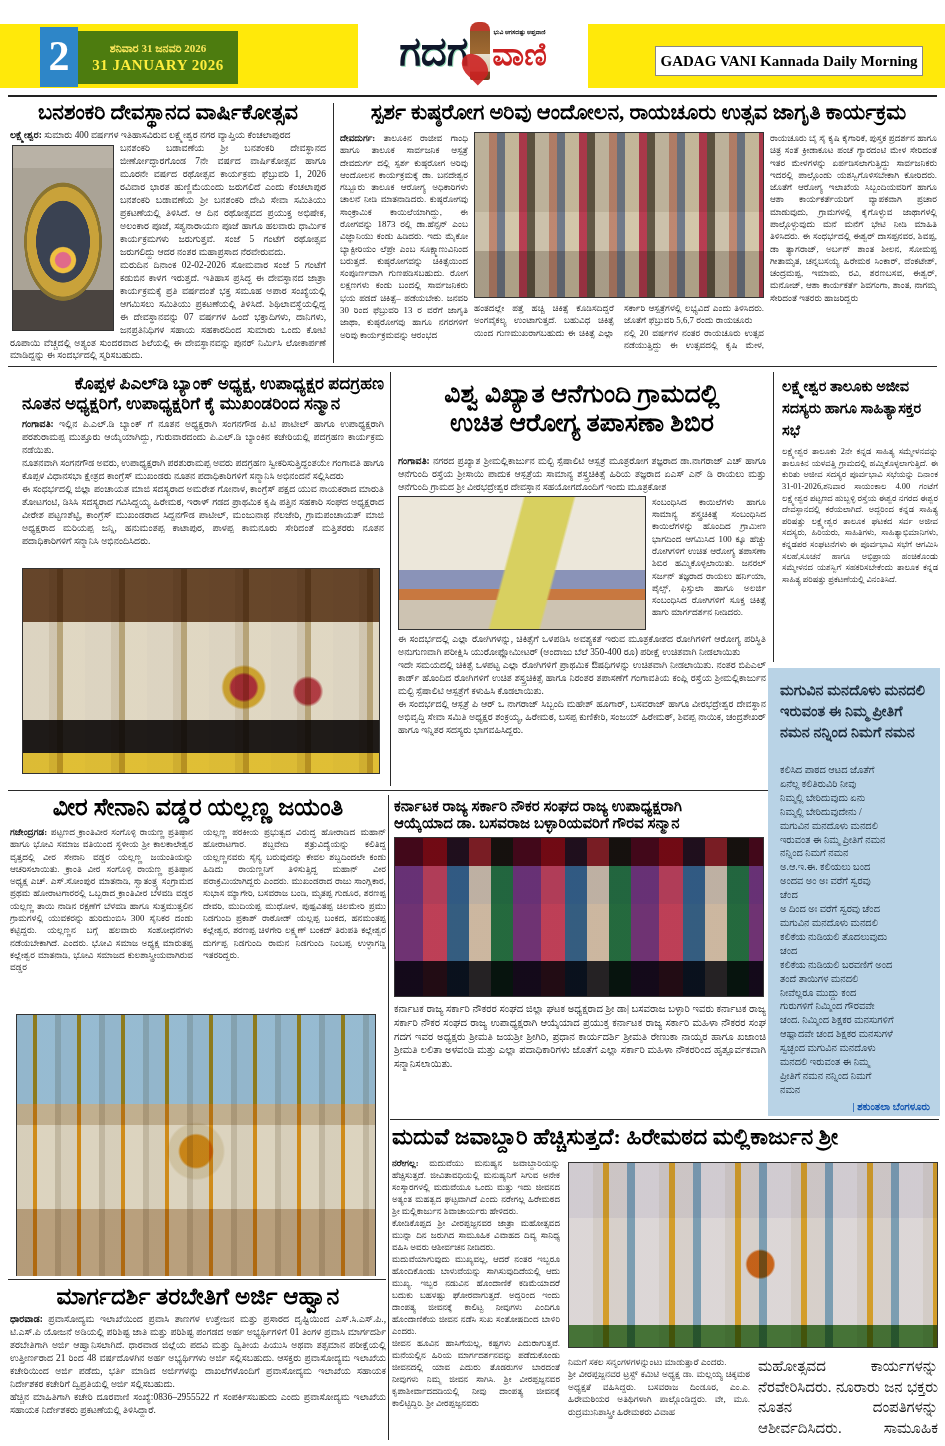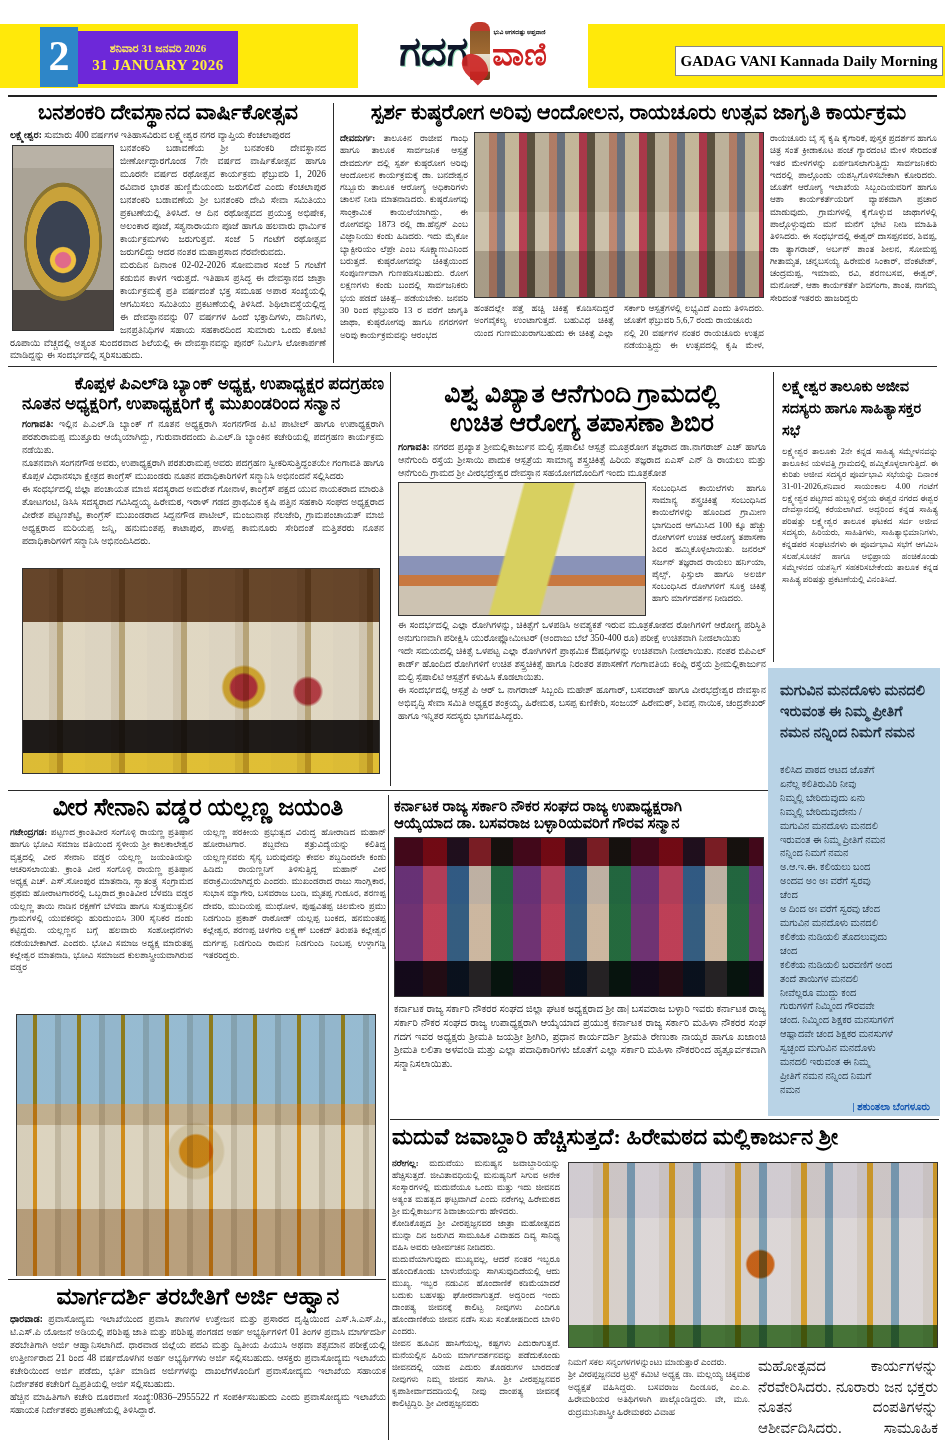--- a/index.html
+++ b/index.html
@@ -6,38 +6,38 @@
   html,body { background:#e9e9e9; }
   #page {
     position:relative; width:945px; height:1446px; margin:0 auto;
     background:#ffffff; overflow:hidden;
     font-family:"Liberation Serif","DejaVu Serif",serif; color:#1a1a1a;
   }
   
   .yellow-band { position:absolute; left:0; top:24px; width:945px; height:64px; background:#ffe90a; }
   .pageno-box { position:absolute; left:40px; top:27px; width:38px; height:60px; background:#2e86c8;
     color:#fff; font-weight:bold; font-size:42px; text-align:center; line-height:58px; font-family:"Liberation Serif",serif;}
-  .date-box { position:absolute; left:78px; top:31px; width:160px; height:53px; background:#6d28d9;
+  .date-box { position:absolute; left:78px; top:31px; width:160px; height:53px; background:#4d7c0f;
     display:flex; flex-direction:column; justify-content:center; align-items:center; gap:2px;}
   .date-kn { color:#ffe95e; font-size:11px; font-weight:bold; }
   .date-en { color:#ffee3d; font-size:15px; font-weight:bold; letter-spacing:.5px; }
   .logo-box { position:absolute; left:358px; top:10px; width:230px; height:82px; background:#fff;
     display:flex; align-items:center; justify-content:center; }
   .logo-left { color:#0f172a; font-size:40px; font-weight:bold; text-shadow:1px 1px 0 #9db; }
   .logo-statue { width:20px; height:58px; margin:0 2px;
     background:linear-gradient(180deg,#c0392b 0%,#c0392b 15%,#8a5a2a 16%,#a06a32 55%,#e8e0d0 56%,#d8c8a8 85%,#7a4a22 86%,#6a3a1a 100%);
     border-radius:8px 8px 2px 2px; position:relative; }
   .logo-drop { position:absolute; left:-6px; bottom:-2px; width:22px; height:30px; background:#cc2222;
     border-radius:50% 50% 50% 0; transform:rotate(-45deg); opacity:.9; }
   .logo-right-wrap { display:flex; flex-direction:column; align-items:center; }
   .logo-tagline { font-size:6px; color:#111; font-weight:bold; }
   .logo-right { color:#cc2222; font-size:32px; font-weight:bold; }
   .banner-right { position:absolute; left:655px; top:46px; width:268px; height:30px; background:#fff;
     border:1px solid #888; display:flex; align-items:center; justify-content:center;
-    font-weight:bold; font-size:15px; color:#000;margin-left:20px; }
+    font-weight:bold; font-size:15px; color:#000; }
   .hdr-rule { position:absolute; left:8px; top:95px; width:929px; height:2px; background:#222; }
   
   .hl { position:absolute; background:#2a2a2a; }
   .headline { font-weight:bold; color:#000; text-align:center; font-family:"Liberation Serif",serif; }
   .dateline { font-weight:bold; }
   .body-txt { font-size:9.4px; line-height:1.38; text-align:justify; color:#111;
     font-family:"Liberation Serif","DejaVu Serif",serif; }
   .pre { white-space:pre-line; }
   .photo { border:1px solid #333; }
   .two-col { column-count:2; column-gap:10px; }
@@ -136,21 +136,21 @@
     <div class="headline" style="font-size:17px;text-align:left">ನೂತನ ಅಧ್ಯಕ್ಷರಿಗೆ, ಉಪಾಧ್ಯಕ್ಷರಿಗೆ ಕೈ ಮುಖಂಡರಿಂದ ಸನ್ಮಾನ</div>
     <p class="body-txt pre" style="margin-top:4px;height:148px;overflow:hidden"><span class="dateline">ಗಂಗಾವತಿ:</span> <span class="pre">ಇಲ್ಲಿನ ಪಿ.ಎಲ್.ಡಿ ಬ್ಯಾಂಕ್ ಗೆ ನೂತನ ಅಧ್ಯಕ್ಷರಾಗಿ ಸಂಗನಗೌಡ ಪಿ.ಟಿ ಪಾಟೀಲ್ ಹಾಗೂ ಉಪಾಧ್ಯಕ್ಷರಾಗಿ ಪರಶುರಾಮಪ್ಪ ಮುತ್ತೂರು ಆಯ್ಕೆಯಾಗಿದ್ದು, ಗುರುವಾರದಂದು ಪಿ.ಎಲ್.ಡಿ ಬ್ಯಾಂಕಿನ ಕಚೇರಿಯಲ್ಲಿ ಪದಗ್ರಹಣ ಕಾರ್ಯಕ್ರಮ ನಡೆಯಿತು.
 ನೂತನವಾಗಿ ಸಂಗನಗೌಡ ಅವರು, ಉಪಾಧ್ಯಕ್ಷರಾಗಿ ಪರಶುರಾಮಪ್ಪ ಅವರು ಪದಗ್ರಹಣ ಸ್ವೀಕರಿಸುತ್ತಿದ್ದಂತಯೇ ಗಂಗಾವತಿ ಹಾಗೂ ಕೊಪ್ಪಳ ವಿಧಾನಸಭಾ ಕ್ಷೇತ್ರದ ಕಾಂಗ್ರೆಸ್ ಮುಖಂಡರು ನೂತನ ಪದಾಧಿಕಾರಿಗಳಿಗೆ ಸನ್ಮಾನಿಸಿ ಅಭಿನಂದನೆ ಸಲ್ಲಿಸಿದರು
 ಈ ಸಂಧರ್ಭದಲ್ಲಿ ಜಿಲ್ಲಾ ಪಂಚಾಯತ ಮಾಜಿ ಸದಸ್ಯರಾದ ಅಮರೇಶ ಗೋನಾಳ, ಕಾಂಗ್ರೆಸ್ ಪಕ್ಷದ ಯುವ ನಾಯಕರಾದ ಮಾರುತಿ ತೋಟಗಂಟಿ, ಡಿಸಿಸಿ ಸದಸ್ಯರಾದ ಗವಿಸಿದ್ದಯ್ಯ ಹಿರೇಮಠ, ಇರಾಳ್ ಗಡದ ಪ್ರಾಥಮಿಕ ಕೃಷಿ ಪತ್ತಿನ ಸಹಕಾರಿ ಸಂಘದ ಅಧ್ಯಕ್ಷರಾದ ವೀರೇಶ ಪಟ್ಟಣಶೆಟ್ಟಿ, ಕಾಂಗ್ರೆಸ್ ಮುಖಂಡರಾದ ಸಿದ್ದನಗೌಡ ಪಾಟೀಲ್, ಮಂಜುನಾಥ ನೆಲಜೇರಿ, ಗ್ರಾಮಪಂಚಾಯತ್ ಮಾಜಿ ಅಧ್ಯಕ್ಷರಾದ ಮರಿಯಪ್ಪ ಜನ್ನಿ, ಹನುಮಂತಪ್ಪ ಕಾಟಾಪುರ, ಪಾಳಪ್ಪ ಕಾಮನೂರು ಸೇರಿದಂತೆ ಮತ್ತಿತರರು ನೂತನ ಪದಾಧಿಕಾರಿಗಳಿಗೆ ಸನ್ಮಾನಿಸಿ ಅಭಿನಂದಿಸಿದರು.</span></p>
     <div class="photo ph-pld" style="width:358px;height:206px;margin-top:2px"></div>
   </div>
 
   <div style="position:absolute;left:398px;top:380px;width:368px;height:406px;overflow:hidden">
     <div class="headline" style="font-size:25px">ವಿಶ್ವ ವಿಖ್ಯಾತ ಆನೆಗುಂದಿ ಗ್ರಾಮದಲ್ಲಿ</div>
     <div class="headline" style="font-size:25px">ಉಚಿತ ಆರೋಗ್ಯ ತಪಾಸಣಾ ಶಿಬಿರ</div>
-    <p class="body-txt" style="margin-top:3px"><span class="dateline">ಗಂಗಾವತಿ:</span> <span>ನಗರದ ಪ್ರಖ್ಯಾತ ಶ್ರೀಮಲ್ಲಿಕಾರ್ಜುನ ಮಲ್ಟಿ ಸ್ಪೆಷಾಲಿಟಿ ಆಸ್ಪತ್ರೆ ಮೂತ್ರರೋಗ ತಜ್ಞರಾದ ಡಾ.ನಾಗರಾಜ್ ಎಚ್ ಹಾಗೂ ಆನೆಗುಂದಿ ರಸ್ತೆಯ ಶ್ರೀಸಾಯಿ ಪಾದುಕ ಆಸ್ಪತ್ರೆಯ ಸಾಮಾನ್ಯ ಶಸ್ತ್ರಚಿಕಿತ್ಸೆ ಹಿರಿಯ ತಜ್ಞರಾದ ಏಎಸ್ ಎನ್ ಡಿ ರಾಯಲು ಮತ್ತು ಆನೆಗುಂದಿ ಗ್ರಾಮದ ಶ್ರೀ ವೀರಭದ್ರೇಶ್ವರ ದೇವಸ್ಥಾನ ಸಹಯೋಗದೊಂದಿಗೆ ಇಂದು ಮೂತ್ರಕೋಶ</span></p>
+    <p class="body-txt" style="margin-top:17px"><span class="dateline">ಗಂಗಾವತಿ:</span> <span>ನಗರದ ಪ್ರಖ್ಯಾತ ಶ್ರೀಮಲ್ಲಿಕಾರ್ಜುನ ಮಲ್ಟಿ ಸ್ಪೆಷಾಲಿಟಿ ಆಸ್ಪತ್ರೆ ಮೂತ್ರರೋಗ ತಜ್ಞರಾದ ಡಾ.ನಾಗರಾಜ್ ಎಚ್ ಹಾಗೂ ಆನೆಗುಂದಿ ರಸ್ತೆಯ ಶ್ರೀಸಾಯಿ ಪಾದುಕ ಆಸ್ಪತ್ರೆಯ ಸಾಮಾನ್ಯ ಶಸ್ತ್ರಚಿಕಿತ್ಸೆ ಹಿರಿಯ ತಜ್ಞರಾದ ಏಎಸ್ ಎನ್ ಡಿ ರಾಯಲು ಮತ್ತು ಆನೆಗುಂದಿ ಗ್ರಾಮದ ಶ್ರೀ ವೀರಭದ್ರೇಶ್ವರ ದೇವಸ್ಥಾನ ಸಹಯೋಗದೊಂದಿಗೆ ಇಂದು ಮೂತ್ರಕೋಶ</span></p>
     <div style="overflow:hidden;margin-top:2px">
       <div class="photo ph-health" style="float:left;width:248px;height:134px;margin-right:6px"></div>
       <p class="body-txt" style="font-size:8.9px">ಸಂಬಂಧಿಸಿದ ಕಾಯಿಲೆಗಳು ಹಾಗೂ ಸಾಮಾನ್ಯ ಶಸ್ತ್ರಚಿಕಿತ್ಸೆ ಸಂಬಂಧಿಸಿದ ಕಾಯಿಲೆಗಳನ್ನು ಹೊಂದಿದ ಗ್ರಾಮೀಣ ಭಾಗದಿಂದ ಆಗಮಿಸಿದ 100 ಕ್ಕೂ ಹೆಚ್ಚು ರೋಗಿಗಳಿಗೆ ಉಚಿತ ಆರೋಗ್ಯ ತಪಾಸಣಾ ಶಿಬಿರ ಹಮ್ಮಿಕೊಳ್ಳಲಾಯಿತು. ಜನರಲ್ ಸರ್ಜನ್ ತಜ್ಞರಾದ ರಾಯಲು ಹರ್ನಿಯಾ, ಪೈಲ್ಸ್, ಫಿಸ್ತುಲಾ ಹಾಗೂ ಅಲರ್ಜಿ ಸಂಬಂಧಿಸಿದ ರೋಗಿಗಳಿಗೆ ಸೂಕ್ತ ಚಿಕಿತ್ಸೆ ಹಾಗು ಮಾರ್ಗದರ್ಶನ ನೀಡಿದರು.</p>
     </div>
     <p class="body-txt pre" style="margin-top:3px">ಈ ಸಂದರ್ಭದಲ್ಲಿ ಎಲ್ಲಾ ರೋಗಿಗಳನ್ನು, ಚಿಕಿತ್ಸೆಗೆ ಒಳಪಡಿಸಿ ಅವಶ್ಯಕತೆ ಇರುವ ಮೂತ್ರಕೋಶದ ರೋಗಿಗಳಿಗೆ ಆರೋಗ್ಯ ಪರಿಸ್ಥಿತಿ ಅನುಗುಣವಾಗಿ ಪರೀಕ್ಷಿಸಿ ಯುರೋಫ್ಲೋಮೀಟರ್ (ಅಂದಾಜು ಬೆಲೆ 350-400 ರೂ) ಪರೀಕ್ಷೆ ಉಚಿತವಾಗಿ ನೀಡಲಾಯಿತು
 ಇದೇ ಸಮಯದಲ್ಲಿ ಚಿಕಿತ್ಸೆ ಒಳಪಟ್ಟ ಎಲ್ಲಾ ರೋಗಿಗಳಿಗೆ ಪ್ರಾಥಮಿಕ ಔಷಧಿಗಳನ್ನು ಉಚಿತವಾಗಿ ನೀಡಲಾಯಿತು. ನಂತರ ಬಿಪಿಎಲ್ ಕಾರ್ಡ್ ಹೊಂದಿದ ರೋಗಿಗಳಿಗೆ ಉಚಿತ ಶಸ್ತ್ರಚಿಕಿತ್ಸೆ ಹಾಗೂ ನಿರಂತರ ತಪಾಸಣೆಗೆ ಗಂಗಾವತಿಯ ಕಂಪ್ಲಿ ರಸ್ತೆಯ ಶ್ರೀಮಲ್ಲಿಕಾರ್ಜುನ ಮಲ್ಟಿ ಸ್ಪೆಷಾಲಿಟಿ ಆಸ್ಪತ್ರೆಗೆ ಕಳುಹಿಸಿ ಕೊಡಲಾಯಿತು.
 ಈ ಸಂದರ್ಭದಲ್ಲಿ ಆಸ್ಪತ್ರೆ ಪಿ ಆರ್ ಒ ನಾಗರಾಜ್ ಸಿಬ್ಬಂದಿ ಮಹೇಶ್ ಹೂಗಾರ್, ಬಸವರಾಜ್ ಹಾಗೂ ವೀರಭದ್ರೇಶ್ವರ ದೇವಸ್ಥಾನ ಅಭಿವೃದ್ಧಿ ಸೇವಾ ಸಮಿತಿ ಅಧ್ಯಕ್ಷರ ಶಂಕ್ರಯ್ಯ, ಹಿರೇಮಠ, ಬಸಪ್ಪ ಕುಣಿಕೇರಿ, ಸಂಜಯ್ ಹಿರೇಮಠ್, ಶಿವಪ್ಪ ನಾಯಿಕ, ಚಂದ್ರಶೇಖರ್ ಹಾಗೂ ಇನ್ನಿತರ ಸದಸ್ಯರು ಭಾಗವಹಿಸಿದ್ದರು.</p>
   </div>
 
   <div style="position:absolute;left:782px;top:376px;width:156px;height:286px;overflow:hidden">

